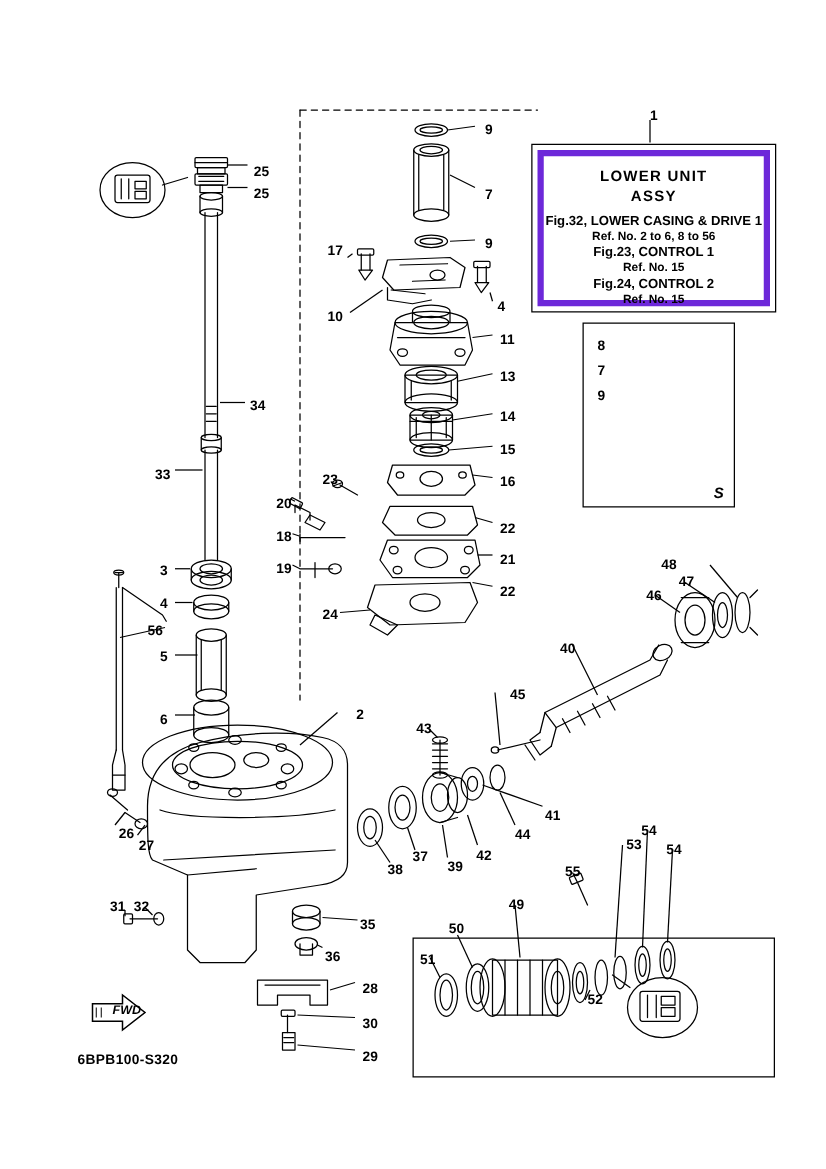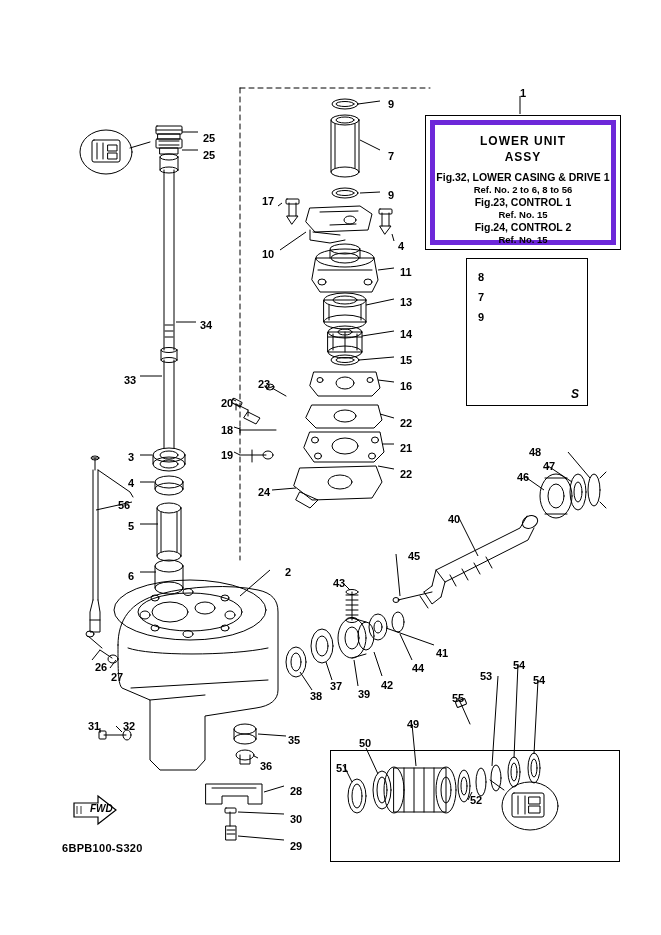--- a/index.html
+++ b/index.html
@@ -521,41 +521,41 @@
       <div class="lbl" style="left: 124px; top: 375px;">33</div>
       <div class="lbl" style="left: 128px; top: 452px;">3</div>
       <div class="lbl" style="left: 128px; top: 478px;">4</div>
       <div class="lbl" style="left: 118px; top: 500px;">56</div>
       <div class="lbl" style="left: 128px; top: 521px;">5</div>
       <div class="lbl" style="left: 128px; top: 571px;">6</div>
       <div class="lbl" style="left: 285px; top: 567px;">2</div>
       <div class="lbl" style="left: 75px; top: 662px; margin-left: 20px;">26</div>
       <div class="lbl" style="left: 111px; top: 672px;">27</div>
       <div class="lbl" style="left: 88px; top: 721px;">31</div>
-      <div class="lbl" style="left: 123px; top: 721px;">32</div>
+      <div class="lbl" style="left: 107px; top: 721px;">32</div>
       <div class="lbl" style="left: 288px; top: 735px;">35</div>
       <div class="lbl" style="left: 260px; top: 761px;">36</div>
       <div class="lbl" style="left: 310px; top: 691px;">38</div>
       <div class="lbl" style="left: 330px; top: 681px;">37</div>
       <div class="lbl" style="left: 358px; top: 689px;">39</div>
       <div class="lbl" style="left: 381px; top: 680px;">42</div>
       <div class="lbl" style="left: 412px; top: 663px;">44</div>
       <div class="lbl" style="left: 436px; top: 648px;">41</div>
       <div class="lbl" style="left: 333px; top: 578px;">43</div>
       <div class="lbl" style="left: 408px; top: 551px;">45</div>
       <div class="lbl" style="left: 448px; top: 514px;">40</div>
       <div class="lbl" style="left: 517px; top: 472px;">46</div>
       <div class="lbl" style="left: 543px; top: 461px;">47</div>
       <div class="lbl" style="left: 529px; top: 447px;">48</div>
       <div class="lbl" style="left: 407px; top: 719px;">49</div>
       <div class="lbl" style="left: 359px; top: 738px;">50</div>
       <div class="lbl" style="left: 336px; top: 763px;">51</div>
       <div class="lbl" style="left: 470px; top: 795px;">52</div>
       <div class="lbl" style="left: 452px; top: 693px;">55</div>
-      <div class="lbl" style="left: 480px; top: 671px; text-align: center;">53</div>
+      <div class="lbl" style="left: 501px; top: 671px; text-align: center;">53</div>
       <div class="lbl" style="left: 513px; top: 660px;">54</div>
       <div class="lbl" style="left: 533px; top: 675px;">54</div>
       <div class="lbl" style="left: 290px; top: 786px;">28</div>
       <div class="lbl" style="left: 290px; top: 814px;">30</div>
       <div class="lbl" style="left: 290px; top: 841px;">29</div>
     </div>
 
 <div class="lbl" style="left: 478px; top: 272px;">8</div>
     <div class="lbl" style="left: 478px; top: 292px;">7</div>
     <div class="lbl" style="left: 478px; top: 312px;">9</div>

